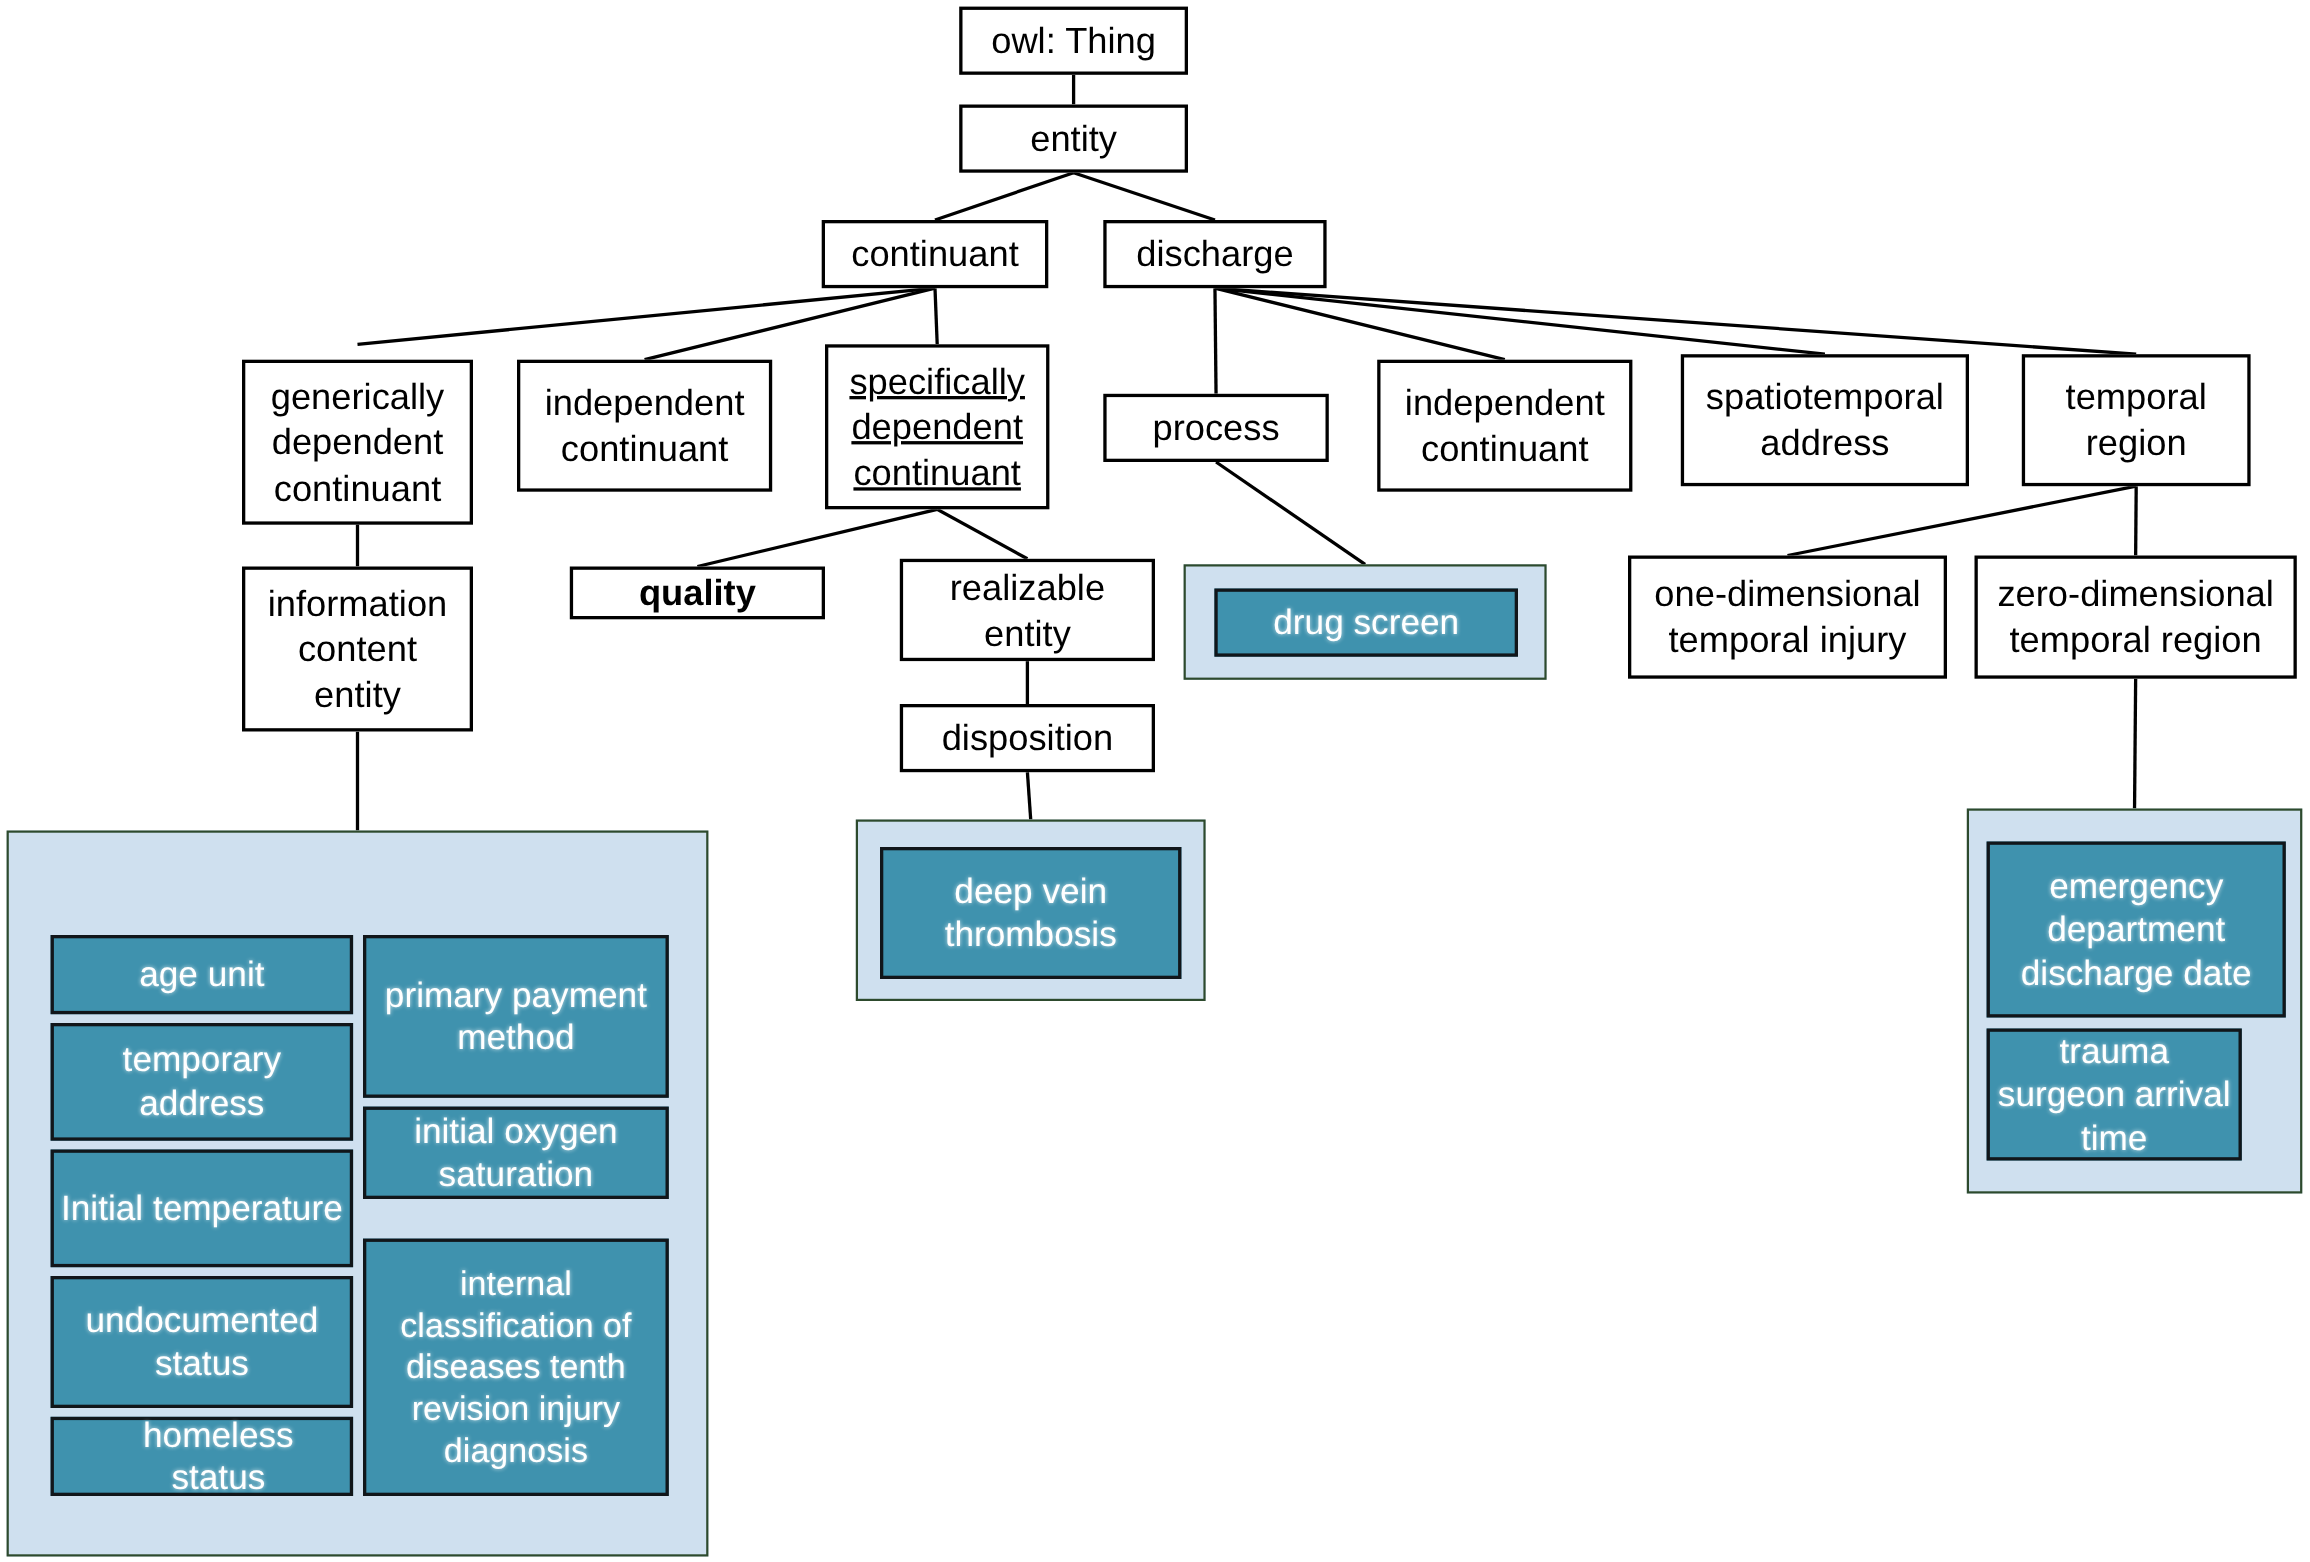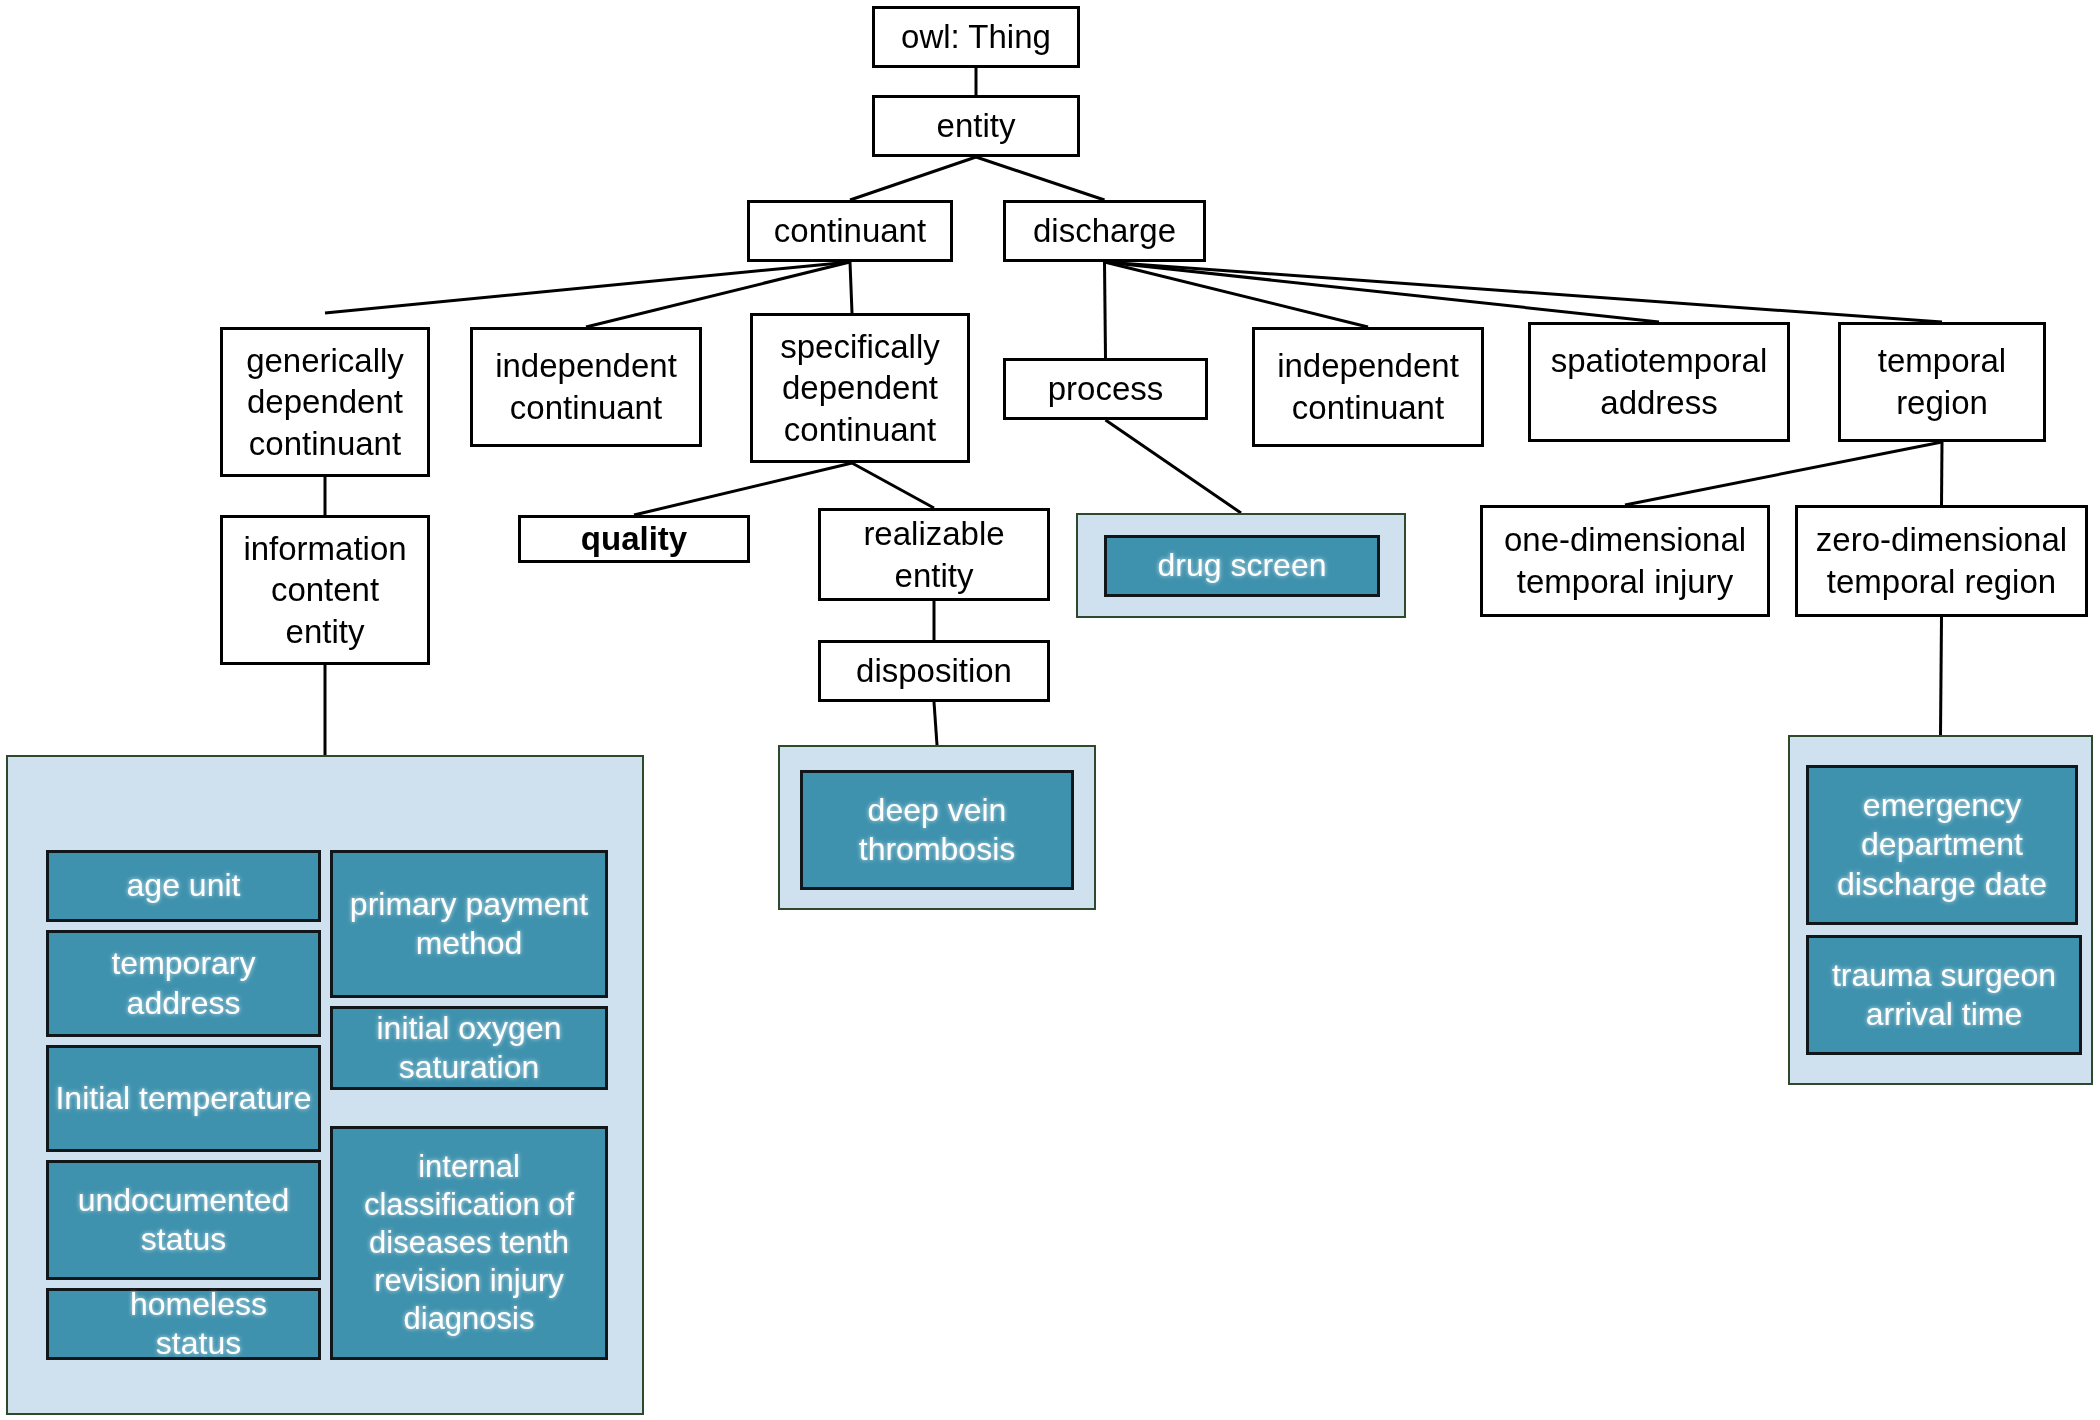--- a/index.html
+++ b/index.html
@@ -106,28 +106,28 @@
       <div class="chip" style="left: 46px; top: 850px; width: 275px; height: 72px;">age unit</div>
       <div class="chip" style="left: 46px; top: 930px; width: 275px; height: 107px;">temporary address</div>
       <div class="chip" style="left: 46px; top: 1045px; width: 275px; height: 107px;">Initial temperature</div>
       <div class="chip" style="left: 46px; top: 1160px; width: 275px; height: 120px;">undocumented status</div>
       <div class="chip" style="left: 46px; top: 1288px; width: 275px; height: 72px; padding-left: 36px;">homeless status</div>
       <div class="chip" style="left: 330px; top: 850px; width: 278px; height: 148px;">primary payment method</div>
       <div class="chip" style="left: 330px; top: 1006px; width: 278px; height: 84px;">initial oxygen saturation</div>
       <div class="chip small" style="left: 330px; top: 1126px; width: 278px; height: 234px;">internal classification of diseases tenth revision injury diagnosis</div>
       <div class="group" style="left: 1788px; top: 735px; width: 305px; height: 350px;"></div>
       <div class="chip" style="left: 1806px; top: 765px; width: 272px; height: 160px;">emergency department discharge date</div>
-      <div class="chip" style="left: 1806px; top: 935px; width: 276px; height: 120px;">trauma surgeon arrival time</div>
+      <div class="chip" style="left: 1806px; top: 935px; width: 232px; height: 120px;">trauma surgeon arrival time</div>
       <div class="node" style="left: 872px; top: 6px; width: 208px; height: 62px;">owl: Thing</div>
       <div class="node" style="left: 872px; top: 95px; width: 208px; height: 62px;">entity</div>
       <div class="node" style="left: 747px; top: 200px; width: 206px; height: 62px;">continuant</div>
       <div class="node" style="left: 1003px; top: 200px; width: 203px; height: 62px;">discharge</div>
       <div class="node" style="left: 220px; top: 327px; width: 210px; height: 150px;">generically dependent continuant</div>
       <div class="node" style="left: 470px; top: 327px; width: 232px; height: 120px;">independent continuant</div>
-      <div class="node" style="left: 750px; top: 313px; width: 220px; height: 150px;">specifically dependent continuant</div>
+      <div class="node" style="left: 750px; top: 313px; width: 204px; height: 150px; text-decoration: underline;">specifically dependent continuant</div>
       <div class="node" style="left: 1003px; top: 358px; width: 205px; height: 62px;">process</div>
       <div class="node" style="left: 1252px; top: 327px; width: 232px; height: 120px;">independent continuant</div>
       <div class="node" style="left: 1528px; top: 322px; width: 262px; height: 120px;">spatiotemporal address</div>
       <div class="node" style="left: 1838px; top: 322px; width: 208px; height: 120px;">temporal region</div>
       <div class="node" style="left: 518px; top: 515px; width: 232px; height: 48px; font-weight: bold;">quality</div>
       <div class="node" style="left: 818px; top: 508px; width: 232px; height: 93px;">realizable entity</div>
       <div class="node" style="left: 818px; top: 640px; width: 232px; height: 62px;">disposition</div>
       <div class="node" style="left: 1480px; top: 505px; width: 290px; height: 112px;">one-dimensional temporal injury</div>
       <div class="node" style="left: 1795px; top: 505px; width: 293px; height: 112px;">zero-dimensional temporal region</div>
       <div class="node" style="left: 220px; top: 515px; width: 210px; height: 150px;">information content entity</div>

